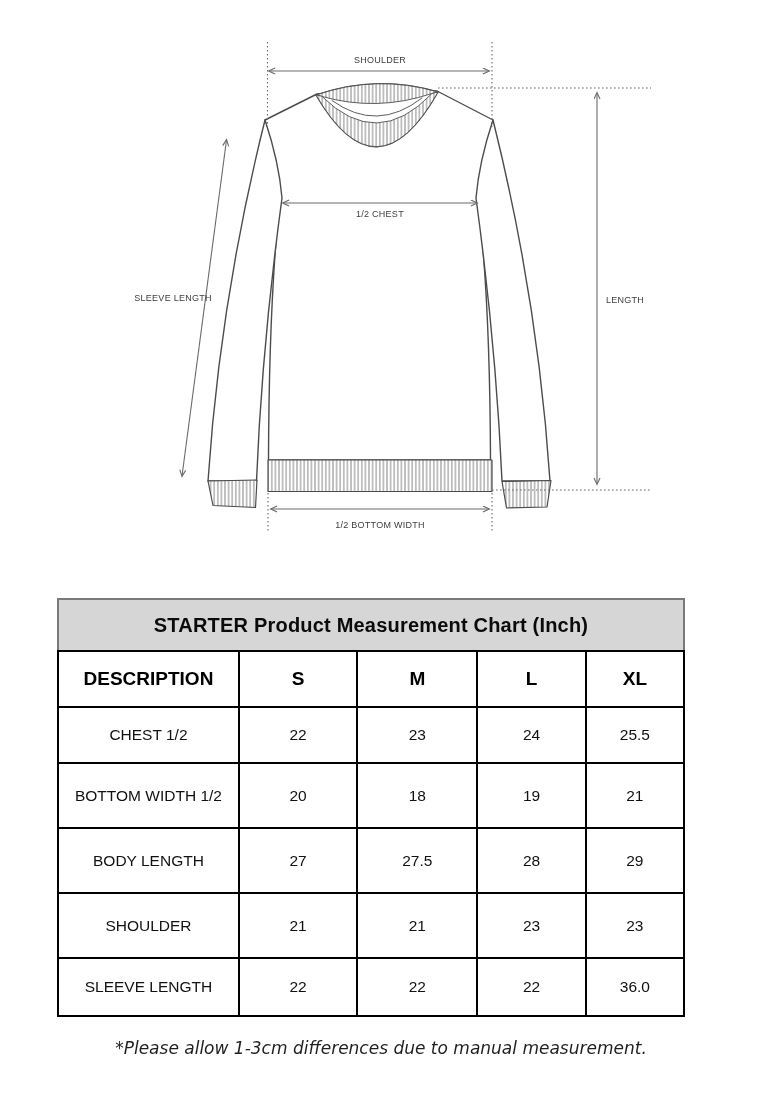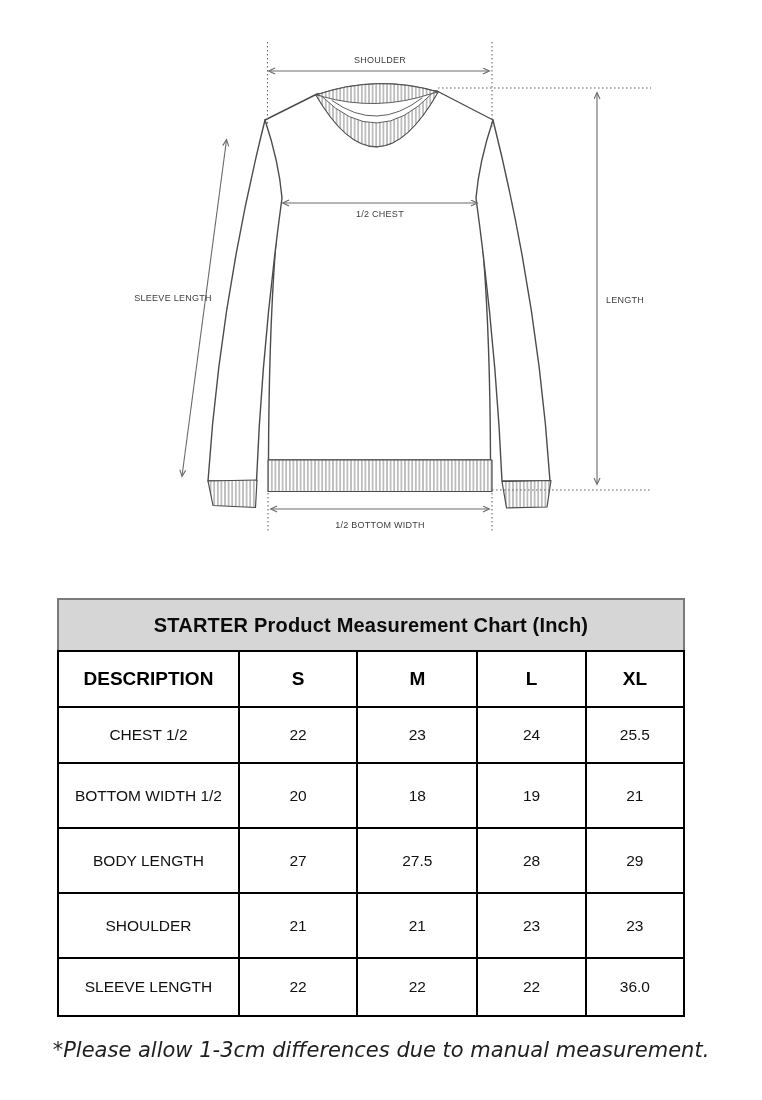--- a/index.html
+++ b/index.html
@@ -54,21 +54,21 @@
   tr.r-bottom { height: 65px; border-radius: 29px; }
   tr.r-body   { height: 65px; }
   tr.r-shoulder { height: 65px; }
   tr.r-sleeve { height: 58px; }
 
   .footnote {
     position: absolute; left: 0; top: 1038px; width: 762px;
     text-align: center;
     font-family: "DejaVu Sans", sans-serif;
     font-style: italic;
-    font-size: 21px;
+    font-size: 17px;
     color: #1f1f1f;
   }
 </style>
 </head>
 <body>
 
 <div class="page">
 
   <svg class="diagram-svg" width="762" height="560" viewBox="0 0 762 560">
     <defs>

